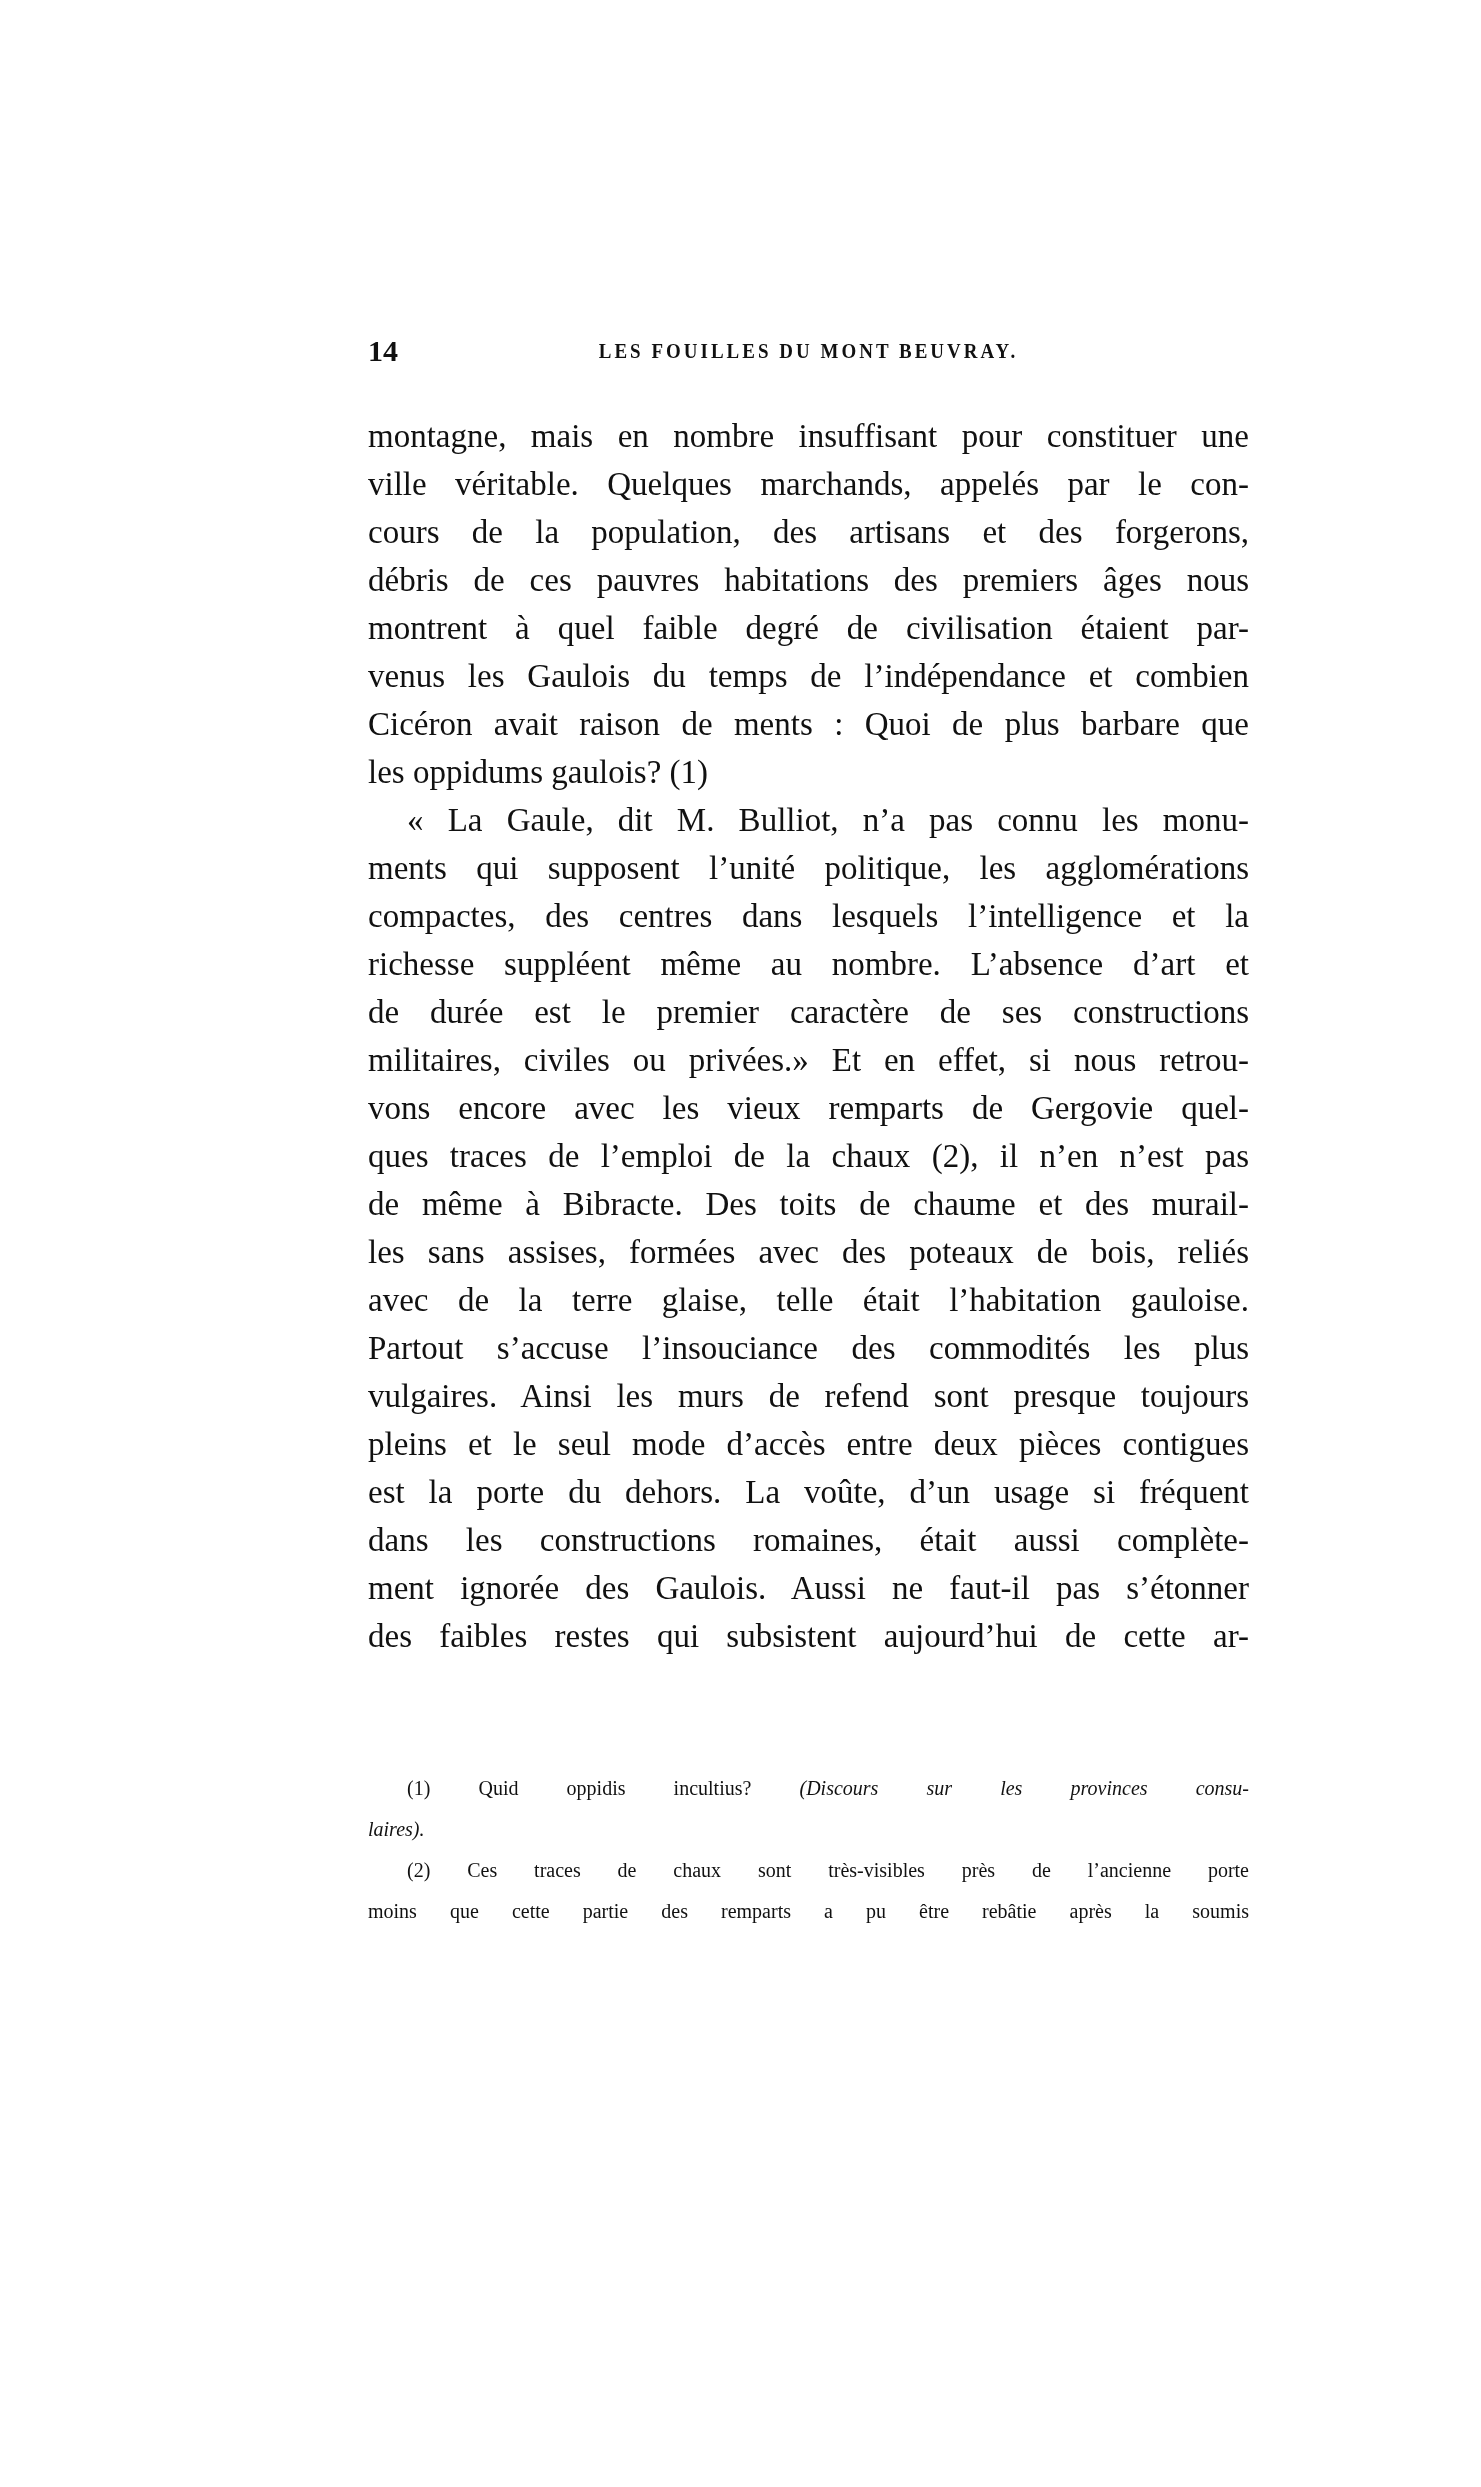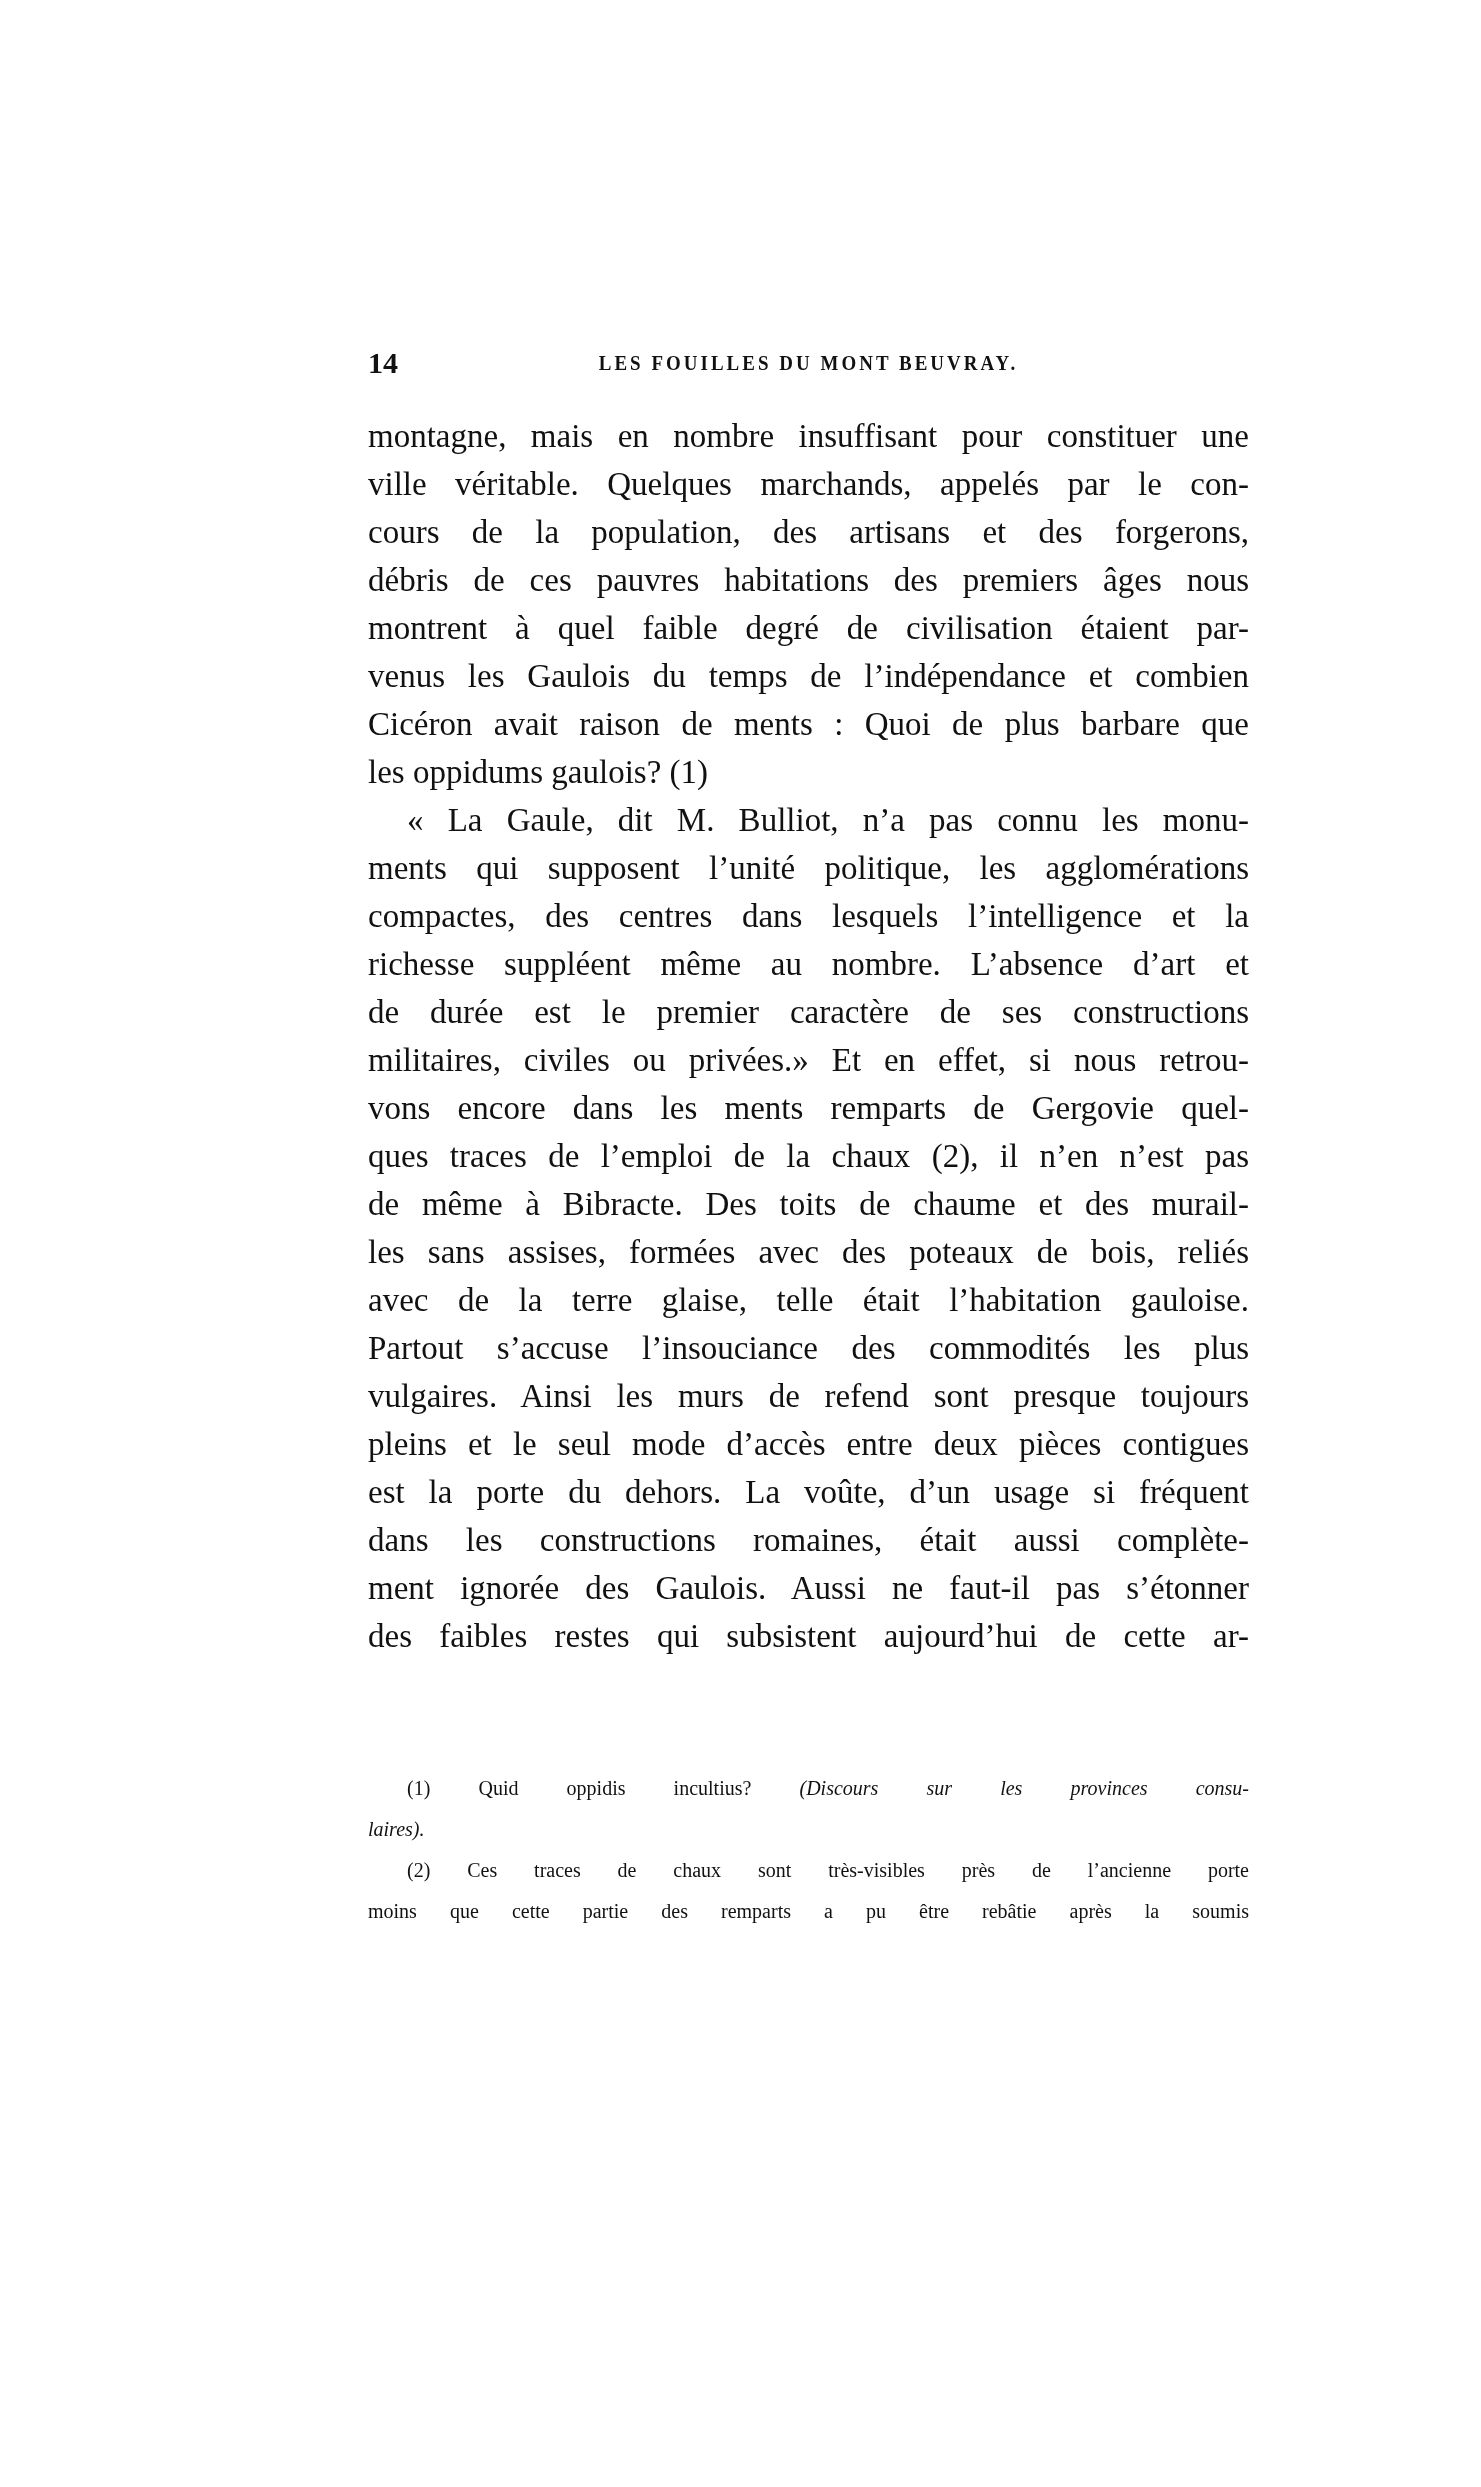--- a/index.html
+++ b/index.html
@@ -1,18 +1,18 @@
 <!DOCTYPE html>
 <html style="font-size:13px"><head>
 <meta charset="utf-8">
 <style>
   html, body { margin: 0; padding: 0; background: #ffffff; }
   body { width: 1482px; height: 2487px; position: relative; overflow: hidden; color: #111111; }
   .page { position: absolute; left: 0; top: 0; width: 1482px; height: 2487px; background: #ffffff; }
-  .running-head { position: absolute; left: 368px; top: 344px; width: 881px; height: 38px; }
+  .running-head { position: absolute; left: 368px; top: 332px; width: 881px; height: 38px; }
   .page-number { position: absolute; left: 0; top: 0; font-family: "Liberation Serif", serif; font-weight: bold; font-size: 30px; line-height: 38px; }
   .running-title { position: absolute; left: 0; width: 881px; top: 3.3px; text-align: center; font-family: "Liberation Serif", serif; font-weight: bold; font-size: 20.6px; letter-spacing: 3.3px; line-height: 33px; transform: scaleX(0.92); }
   .body-text { position: absolute; left: 368px; top: 412px; width: 881px; font-family: "Liberation Serif", serif; font-size: 33px; line-height: 48px; }
   .line { display: block; width: 100%; white-space: nowrap; text-align: justify; text-align-last: justify; height: 48px; overflow: visible; }
   .line.last { text-align-last: left; }
   .line.indent { padding-left: 39px; box-sizing: border-box; }
   .footnotes { position: absolute; left: 368px; top: 1768px; width: 881px; font-family: "Liberation Serif", serif; font-size: 20px; line-height: 41px; }
   .fline { display: block; width: 100%; white-space: nowrap; text-align: justify; text-align-last: justify; height: 41px; }
   .fline.last { text-align-last: left; }
   .fline.indent { padding-left: 39px; box-sizing: border-box; }
@@ -36,21 +36,21 @@
     <span class="line">montrent à quel faible degré de civilisation étaient par-</span>
     <span class="line">venus les Gaulois du temps de l’indépendance et combien</span>
     <span class="line">Cicéron avait raison de ments : Quoi de plus barbare que</span>
     <span class="line last">les oppidums gaulois? (1)</span>
     <span class="line indent">« La Gaule, dit M. Bulliot, n’a pas connu les monu-</span>
     <span class="line">ments qui supposent l’unité politique, les agglomérations</span>
     <span class="line">compactes, des centres dans lesquels l’intelligence et la</span>
     <span class="line">richesse suppléent même au nombre. L’absence d’art et</span>
     <span class="line">de durée est le premier caractère de ses constructions</span>
     <span class="line">militaires, civiles ou privées.» Et en effet, si nous retrou-</span>
-    <span class="line">vons encore dans les ments remparts de Gergovie quel-</span>
+    <span class="line">vons encore avec les vieux remparts de Gergovie quel-</span>
     <span class="line">ques traces de l’emploi de la chaux (2), il n’en n’est pas</span>
     <span class="line">de même à Bibracte. Des toits de chaume et des murail-</span>
     <span class="line">les sans assises, formées avec des poteaux de bois, reliés</span>
     <span class="line">avec de la terre glaise, telle était l’habitation gauloise.</span>
     <span class="line">Partout s’accuse l’insouciance des commodités les plus</span>
     <span class="line">vulgaires. Ainsi les murs de refend sont presque toujours</span>
     <span class="line">pleins et le seul mode d’accès entre deux pièces contigues</span>
     <span class="line">est la porte du dehors. La voûte, d’un usage si fréquent</span>
     <span class="line">dans les constructions romaines, était aussi complète-</span>
     <span class="line">ment ignorée des Gaulois. Aussi ne faut-il pas s’étonner</span>

